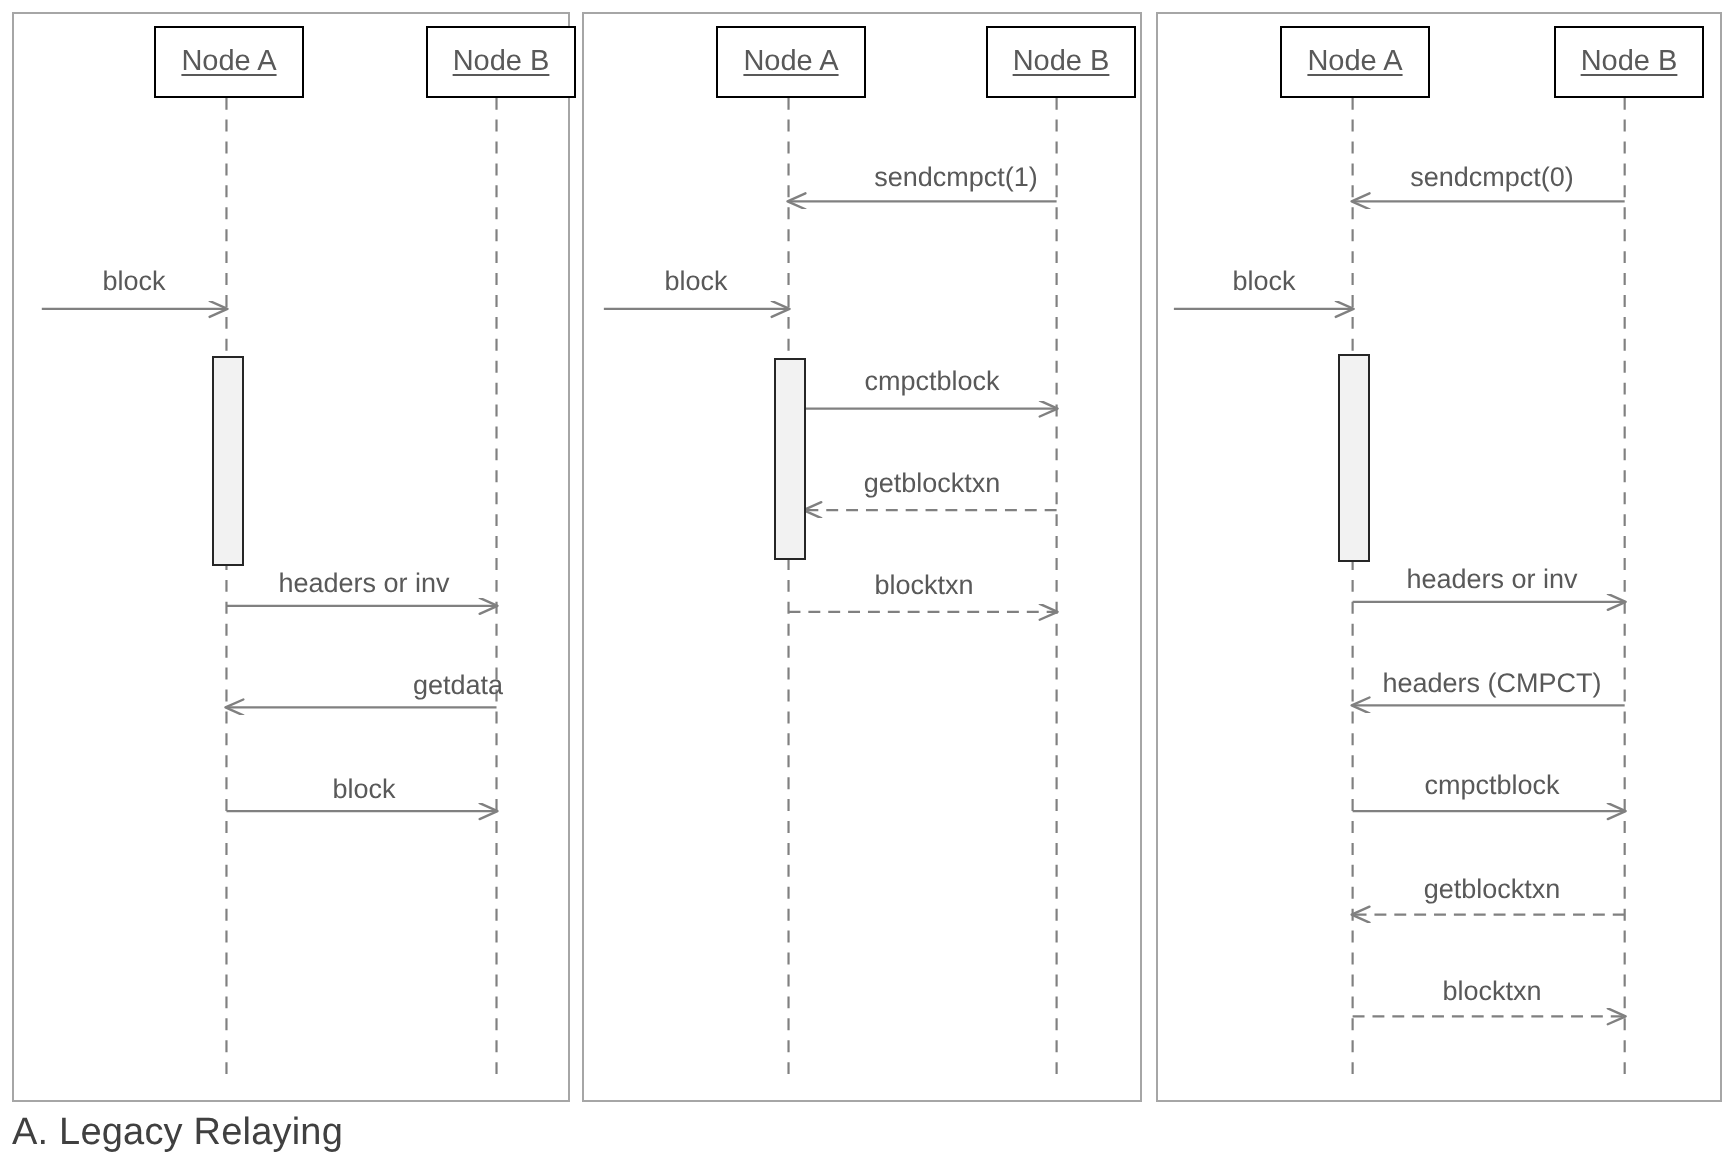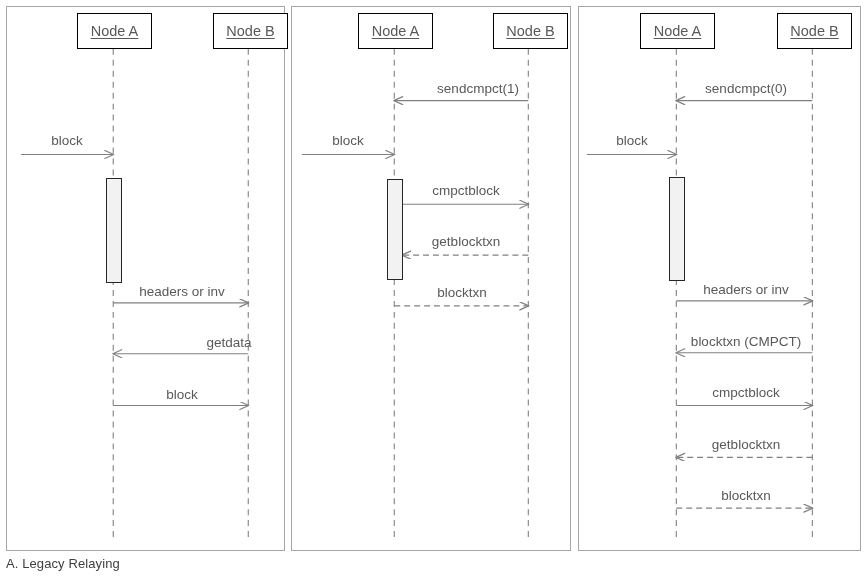--- a/index.html
+++ b/index.html
@@ -32,21 +32,21 @@
     position: absolute;
     left: 0;
     top: 0;
     width: 100%;
     height: 100%;
     display: block;
   }
   .caption {
     position: absolute;
     top: 556px;
-    font-size: 13px;
+    font-size: 19px;
     color: #404040;
     white-space: nowrap;
     letter-spacing: 0.1px;
   }
   .node-box {
     position: absolute;
     box-sizing: border-box;
     border: 1px solid #000000;
     background: #ffffff;
     height: 36px;
@@ -187,18 +187,18 @@
       <div class="activation" style="left: 90px; top: 170px; width: 16px; height: 104px;"></div>
       <div class="node-box" style="left: 61px; top: 6px; width: 75px;">
         <span class="node-label">Node A</span>
       </div>
       <div class="node-box" style="left: 198px; top: 6px; width: 75px;">
         <span class="node-label">Node B</span>
       </div>
       <div class="msg-label" style="left: 167px; top: 74px;">sendcmpct(0)</div>
       <div class="msg-label" style="left: 53px; top: 126px;">block</div>
       <div class="msg-label" style="left: 167px; top: 275px;">headers or inv</div>
-      <div class="msg-label" style="left: 167px; top: 327px;">blocktxn (CMPCT)</div>
+      <div class="msg-label" style="left: 167px; top: 327px;">headers (CMPCT)</div>
       <div class="msg-label" style="left: 167px; top: 378px;">cmpctblock</div>
       <div class="msg-label" style="left: 167px; top: 430px;">getblocktxn</div>
       <div class="msg-label" style="left: 167px; top: 481px;">blocktxn</div>
     </div>
   </div>
 
 </body></html>

